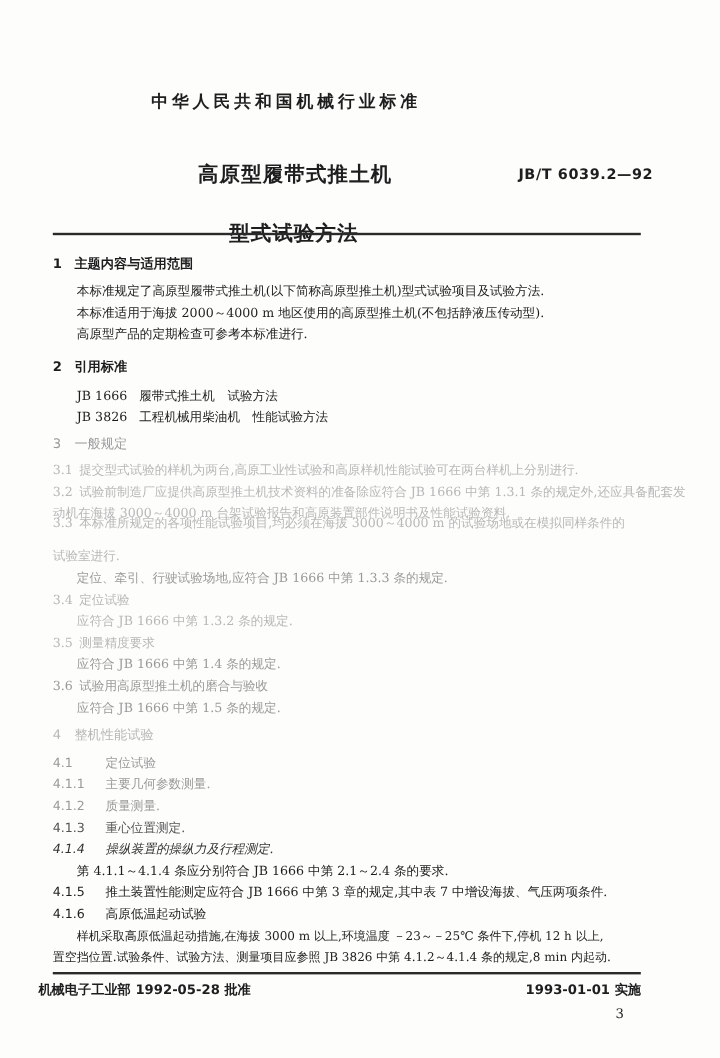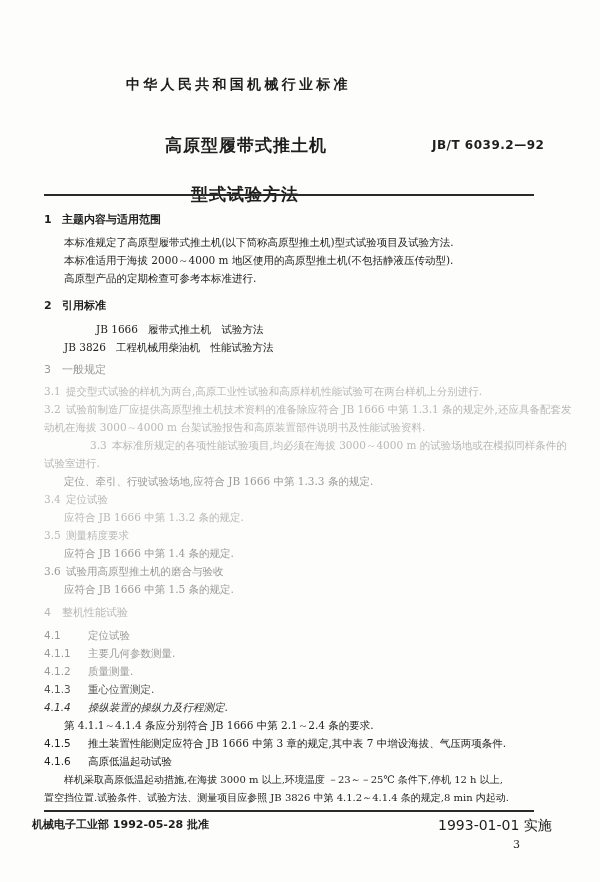--- a/index.html
+++ b/index.html
@@ -35,33 +35,33 @@
   <span class="num-short">1</span><span>主题内容与适用范围</span>
 </div>
 <div class="abs p" style="left:64px; top:236px;">本标准规定了高原型履带式推土机(以下简称高原型推土机)型式试验项目及试验方法.</div>
 <div class="abs p" style="left:64px; top:254px;">本标准适用于海拔 2000～4000 m 地区使用的高原型推土机(不包括静液压传动型).</div>
 <div class="abs p" style="left:64px; top:272px;">高原型产品的定期检查可参考本标准进行.</div>
 
 <div class="abs sans h" style="left:44px; top:298px;">
   <span class="num-short">2</span><span>引用标准</span>
 </div>
 <div class="abs p" style="left:64px; top:323px;">
-  <span style="display:inline-block;width:52px;margin-left:32px;">JB 1666</span><span>履带式推土机　试验方法</span>
+  <span style="display:inline-block;width:52px;">JB 1666</span><span>履带式推土机　试验方法</span>
 </div>
 <div class="abs p" style="left:64px; top:341px;">
   <span style="display:inline-block;width:52px;">JB 3826</span><span>工程机械用柴油机　性能试验方法</span>
 </div>
 
 <div class="abs sans h faded" style="left:44px; top:362px; font-weight:normal;">
   <span class="num-short">3</span><span>一般规定</span>
 </div>
 <div class="abs p faded2" style="left:44px; top:385px;"><span class="num" style="width:22px">3.1</span><span>提交型式试验的样机为两台,高原工业性试验和高原样机性能试验可在两台样机上分别进行.</span></div>
 <div class="abs p faded2" style="left:44px; top:403px;"><span class="num" style="width:22px">3.2</span><span>试验前制造厂应提供高原型推土机技术资料的准备除应符合 JB 1666 中第 1.3.1 条的规定外,还应具备配套发</span></div>
 <div class="abs p faded2" style="left:44px; top:421px;">动机在海拔 3000～4000 m 台架试验报告和高原装置部件说明书及性能试验资料.</div>
-<div class="abs p faded2" style="left:44px; top:439px;margin-left:46px;"><span class="num" style="width:22px">3.3</span><span>本标准所规定的各项性能试验项目,均必须在海拔 3000～4000 m 的试验场地或在模拟同样条件的</span></div>
+<div class="abs p faded2" style="left:44px; top:429px;"><span class="num" style="width:22px">3.3</span><span>本标准所规定的各项性能试验项目,均必须在海拔 3000～4000 m 的试验场地或在模拟同样条件的</span></div>
 <div class="abs p faded2" style="left:44px; top:457px;">试验室进行.</div>
 <div class="abs p faded" style="left:64px; top:475px;">定位、牵引、行驶试验场地,应符合 JB 1666 中第 1.3.3 条的规定.</div>
 <div class="abs p faded2" style="left:44px; top:493px;"><span class="num" style="width:22px">3.4</span><span>定位试验</span></div>
 <div class="abs p faded2" style="left:64px; top:511px;">应符合 JB 1666 中第 1.3.2 条的规定.</div>
 <div class="abs p faded2" style="left:44px; top:529px;"><span class="num" style="width:22px">3.5</span><span>测量精度要求</span></div>
 <div class="abs p faded" style="left:64px; top:547px;">应符合 JB 1666 中第 1.4 条的规定.</div>
 <div class="abs p faded" style="left:44px; top:565px;"><span class="num" style="width:22px">3.6</span><span>试验用高原型推土机的磨合与验收</span></div>
 <div class="abs p faded" style="left:64px; top:583px;">应符合 JB 1666 中第 1.5 条的规定.</div>
 
 <div class="abs sans h faded2" style="left:44px; top:605px; font-weight:normal;">
@@ -73,14 +73,14 @@
 <div class="abs p" style="left:44px; top:683px; color:#555;"><span class="num sans">4.1.3</span><span>重心位置测定.</span></div>
 <div class="abs p" style="left:44px; top:701px; color:#333;font-style:italic;"><span class="num sans">4.1.4</span><span>操纵装置的操纵力及行程测定.</span></div>
 <div class="abs p" style="left:64px; top:719px;">第 4.1.1～4.1.4 条应分别符合 JB 1666 中第 2.1～2.4 条的要求.</div>
 <div class="abs p" style="left:44px; top:737px;"><span class="num sans">4.1.5</span><span>推土装置性能测定应符合 JB 1666 中第 3 章的规定,其中表 7 中增设海拔、气压两项条件.</span></div>
 <div class="abs p" style="left:44px; top:755px;"><span class="num sans">4.1.6</span><span>高原低温起动试验</span></div>
 <div class="abs p" style="left:64px; top:773px; font-size:10px;">样机采取高原低温起动措施,在海拔 3000 m 以上,环境温度 －23～－25℃ 条件下,停机 12 h 以上,</div>
 <div class="abs p" style="left:44px; top:791px; font-size:10px;">置空挡位置.试验条件、试验方法、测量项目应参照 JB 3826 中第 4.1.2～4.1.4 条的规定,8 min 内起动.</div>
 
 <div class="rule" style="top:810px;"></div>
 <div class="abs sans" style="left:32px; top:817px; font-size:11px; font-weight:bold;">机械电子工业部 1992-05-28 批准</div>
-<div class="abs sans" style="left:438px; top:817px; font-size:14px; font-weight:normal;">1993-01-01 实施</div>
+<div class="abs sans" style="left:438px; top:817px; font-size:11px; font-weight:bold;">1993-01-01 实施</div>
 <div class="abs page-no" style="top:838px;">3</div>
 
 </body></html>

